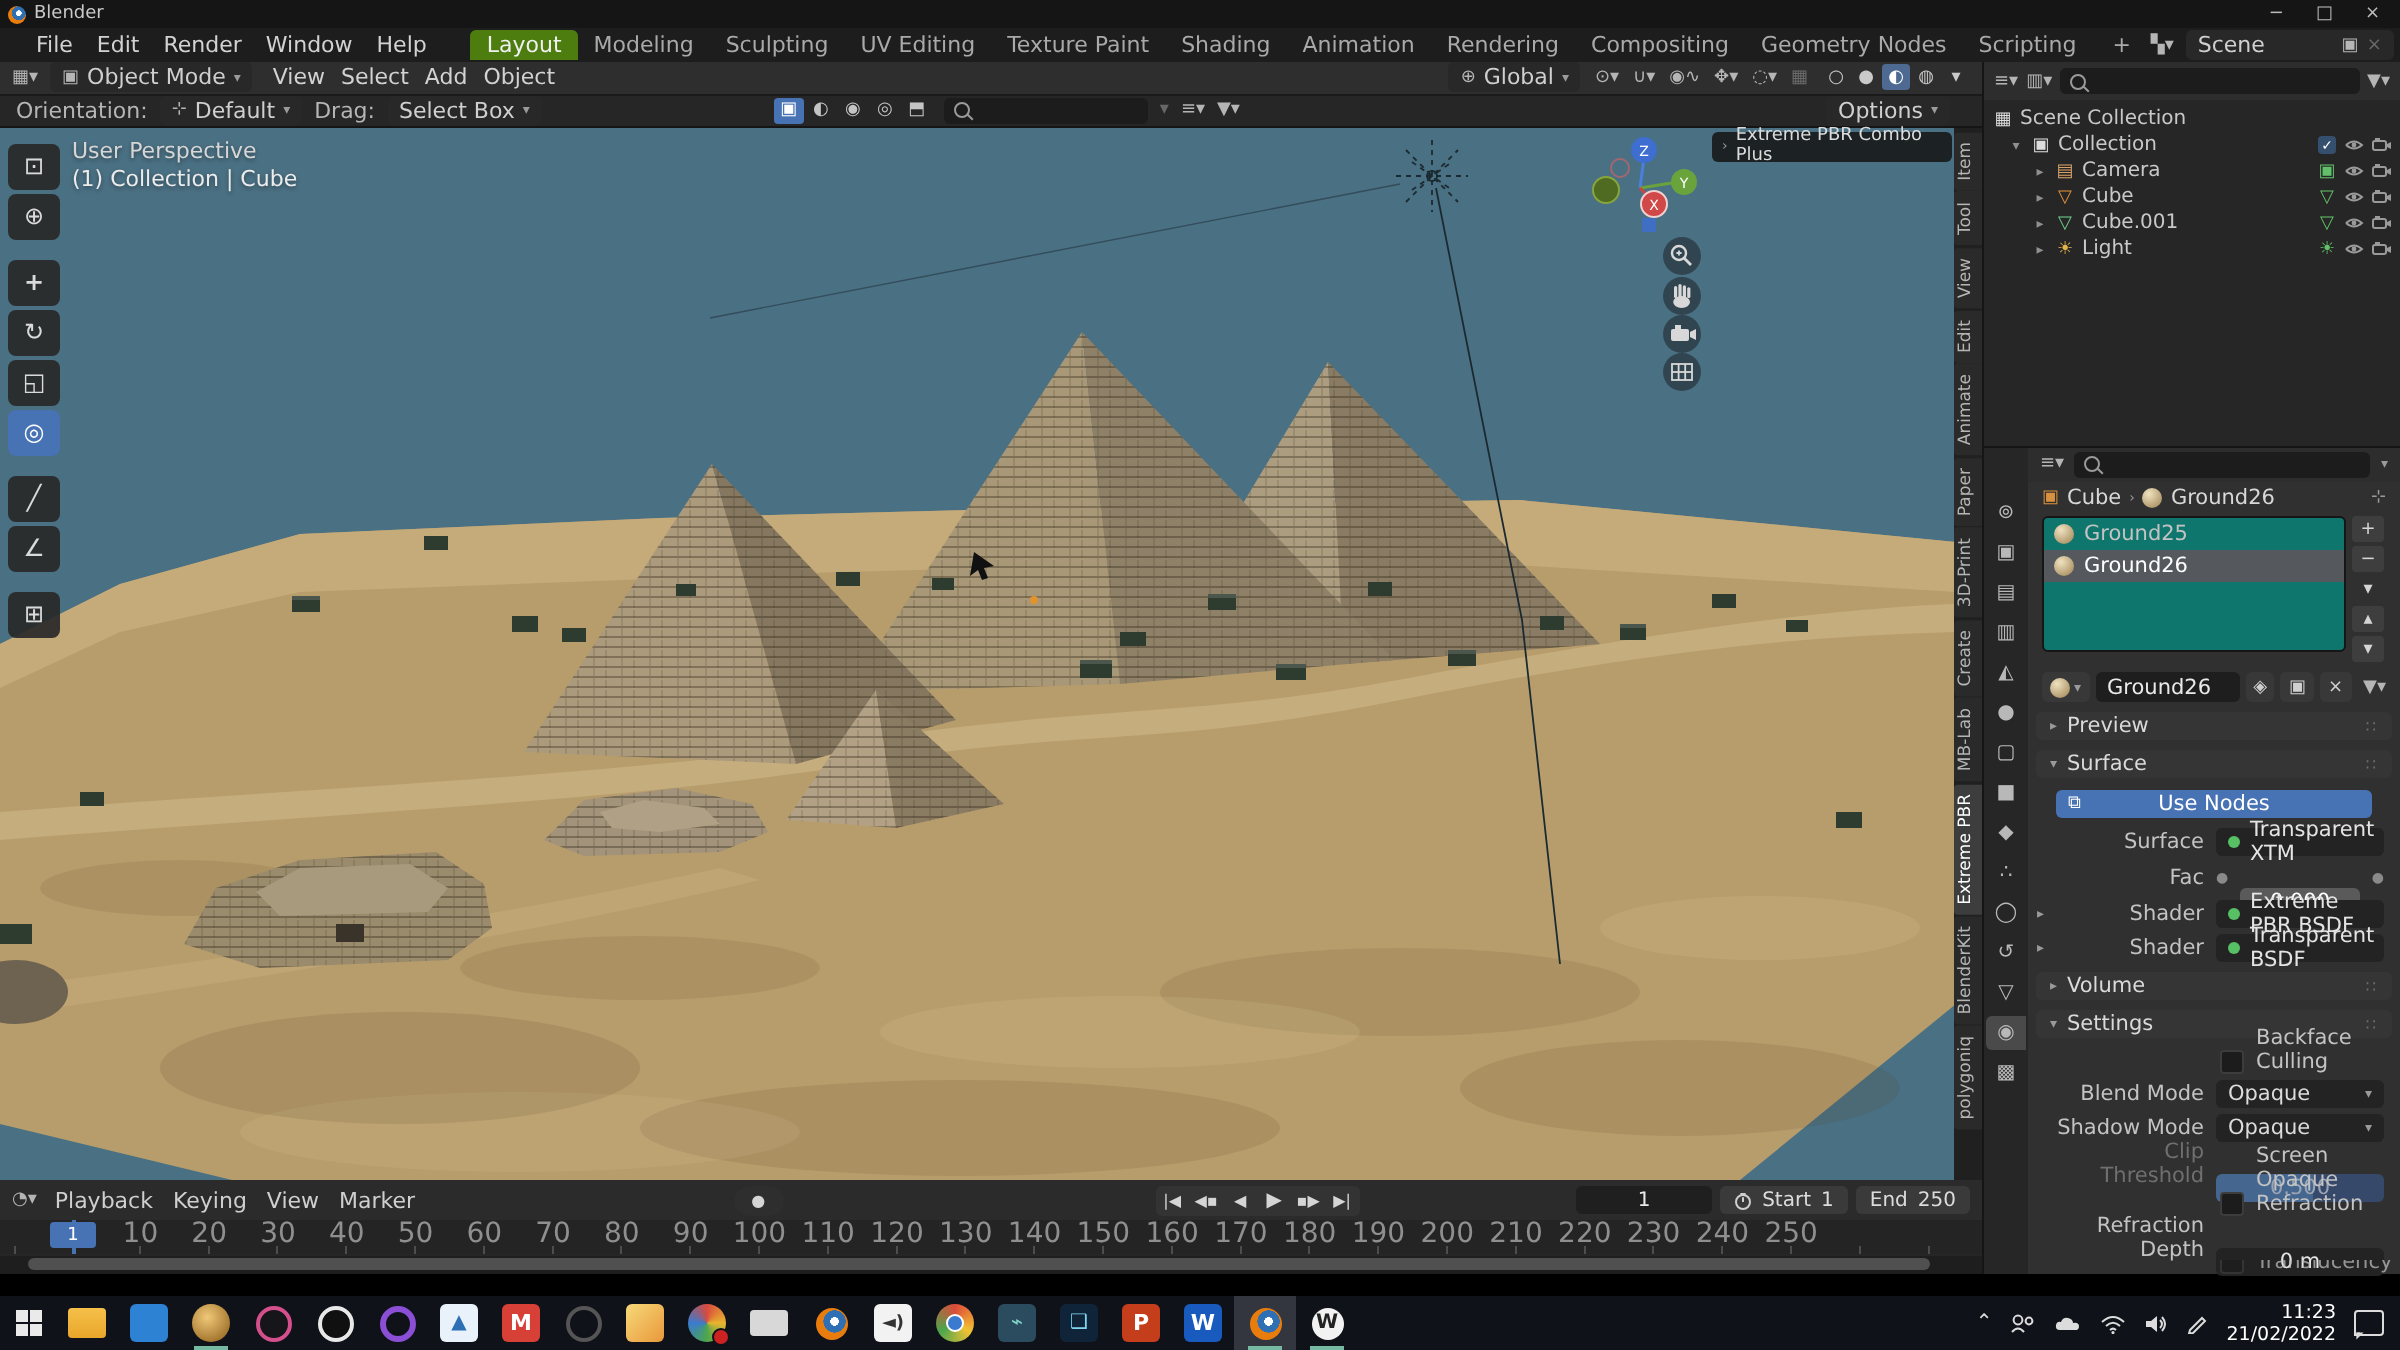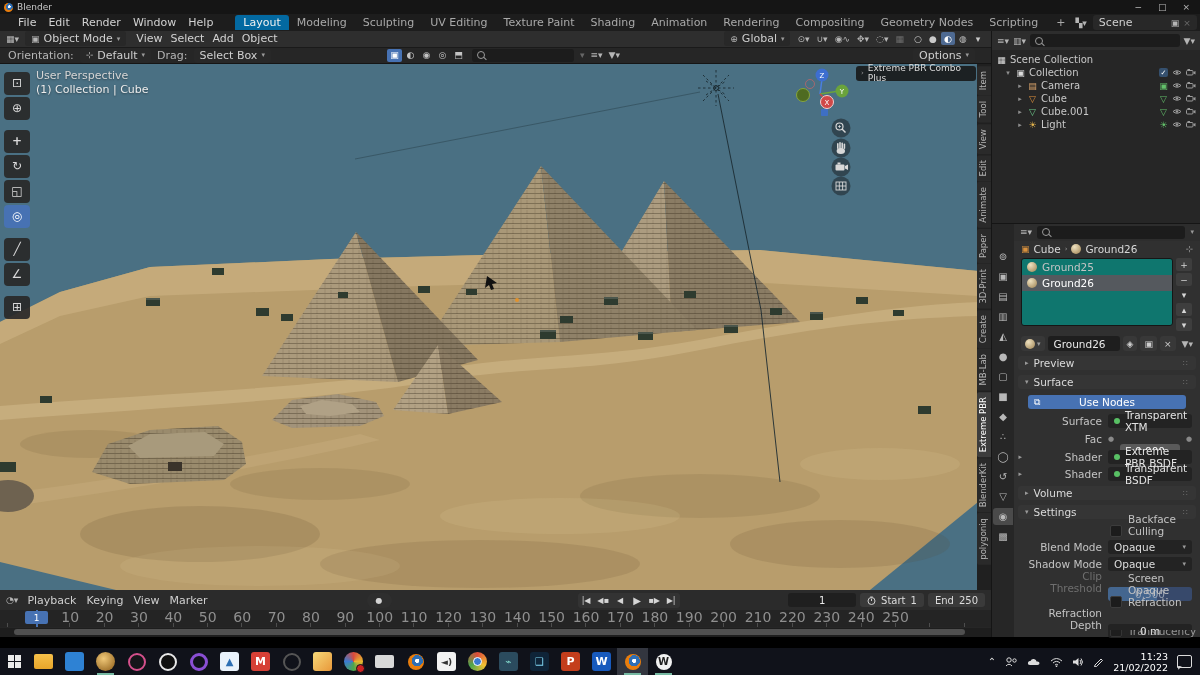--- a/index.html
+++ b/index.html
@@ -9,21 +9,21 @@
   .pill{background:#282828;border-radius:3px;padding:0 6px;height:15px;display:inline-flex;align-items:center;gap:4px;}
   .chev{font-size:7px;color:#9a9a9a;}
   
   #titlebar{position:absolute;left:0;top:0;width:1200px;height:14px;background:#151515;display:flex;align-items:center;padding:0 4px;box-sizing:border-box;font-size:9px;color:#c9c9c9;}
   .blender-logo{width:9px;height:9px;border-radius:50%;background:radial-gradient(circle at 60% 40%,#fff 0 18%,#2f6fb4 19% 45%,#e87d0d 46% 100%);margin-right:4px;}
   #titlebar .win-controls{margin-left:auto;display:flex;gap:16px;padding-right:6px;color:#bbb;font-size:9px;}
   
   #topbar{position:absolute;left:0;top:14px;width:1200px;height:17px;background:#1d1d1d;display:flex;align-items:center;padding:0 6px;box-sizing:border-box;gap:2px;}
   #topbar .menu{padding:0 6px;color:#d2d2d2;}
   #topbar .ws{padding:1px 8px;color:#a9a9a9;border-radius:3px 3px 0 0;white-space:nowrap;}
-  #topbar .ws.active{background:#0369a1;color:#f0f0f0;}
+  #topbar .ws.active{background:#4d7c0f;color:#f0f0f0;}
   #topbar .ws-strip{display:flex;margin-left:14px;}
   #topbar .right{margin-left:auto;display:flex;gap:6px;align-items:center;}
   .mini-ic{font-size:9px;color:#b5b5b5;}
   .dim{opacity:.45;}
   
   #main{position:absolute;left:0;top:31px;width:1200px;height:606px;display:flex;}
   #leftcol{width:991px;display:flex;flex-direction:column;}
   #rightcol{width:209px;display:flex;flex-direction:column;background:#1d1d1d;}
   
   #vp-header{height:17px;background:#2e2e2e;display:flex;align-items:center;padding:0 6px;gap:6px;border-bottom:1px solid #1a1a1a;box-sizing:border-box;}

